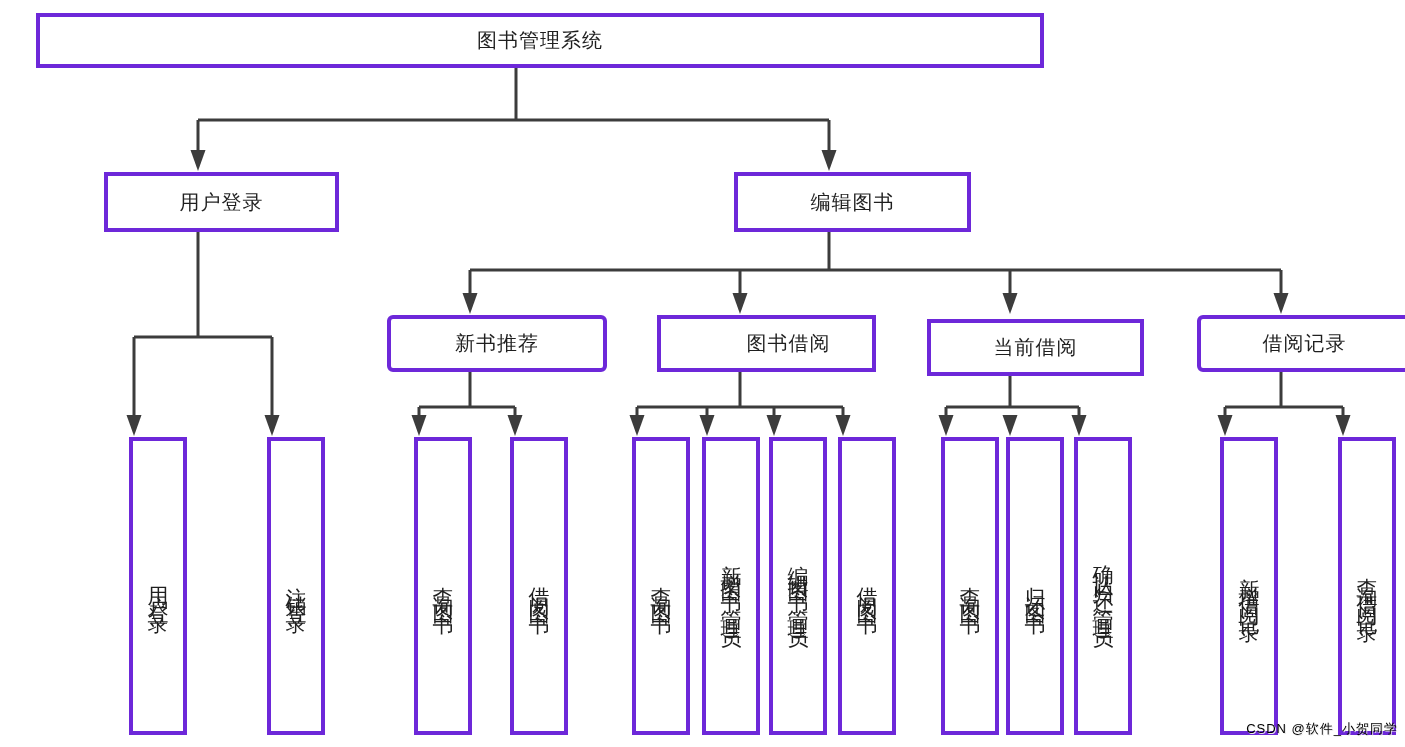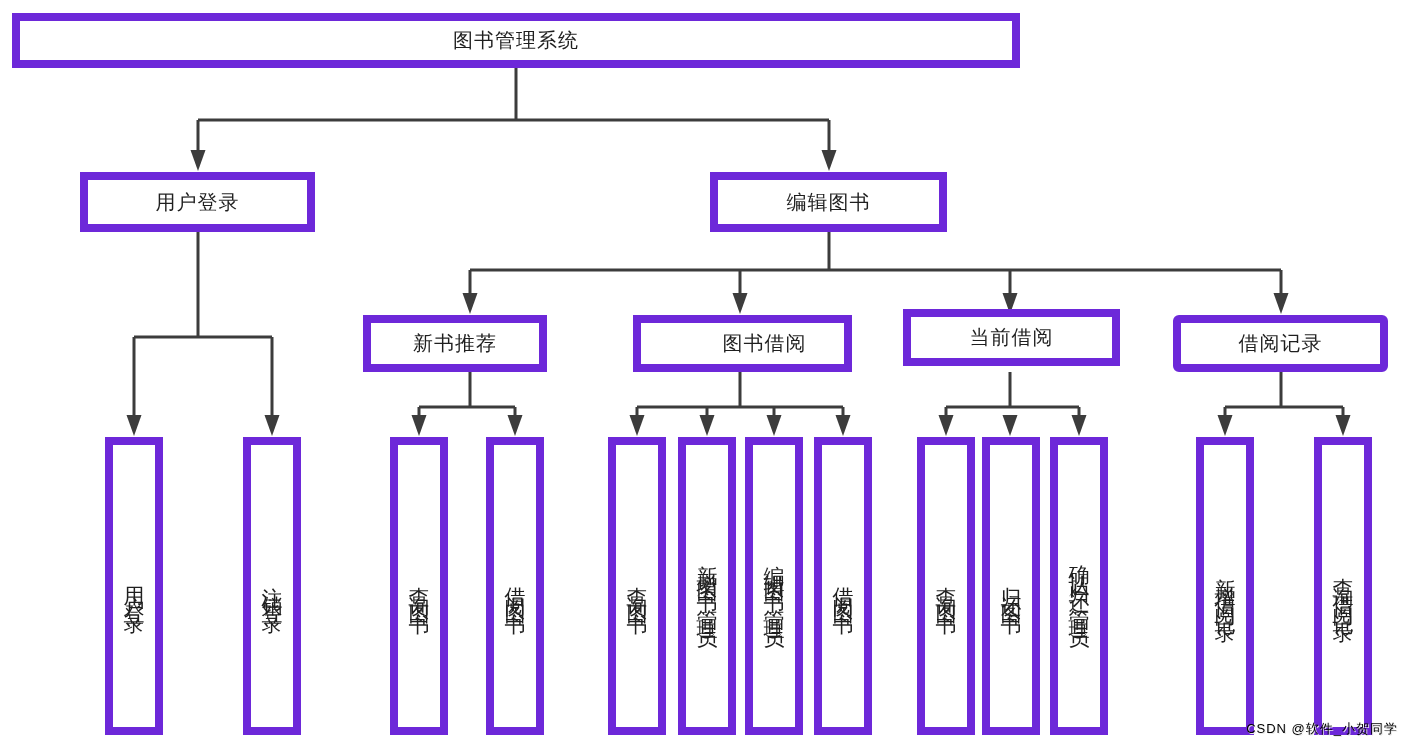--- a/index.html
+++ b/index.html
@@ -14,29 +14,30 @@
   }
   svg.wires {
     position: absolute;
     left: 0; top: 0;
     width: 1405px; height: 747px;
     z-index: 1;
   }
   .box {
     position: absolute;
     box-sizing: border-box;
-    border: 8px solid #6d28d9;
+    border: 4px solid #6d28d9;
     background: #ffffff;
     display: flex;
     align-items: center;
     justify-content: center;
     font-size: 20px;
     color: #1f1f1f;
     z-index: 2;
     letter-spacing: 1px;
+    margin-left: 24px;
   }
   .vbox {
     writing-mode: vertical-rl;
     text-orientation: mixed;
     font-size: 21px;
     letter-spacing: 9px;
     width: 58px;
     height: 298px;
     top: 437px;
     padding-top: 4px;
@@ -89,23 +90,23 @@
       <use href="#arrowhead" transform="translate(1225,436)"></use>
       <use href="#arrowhead" transform="translate(1343,436)"></use>
     </g>
   </svg>
 
   <div class="box" style="left:12px; top:13px; width:1008px; height:55px;">图书管理系统</div>
 
   <div class="box" style="left:80px; top:172px; width:235px; height:60px;">用户登录</div>
   <div class="box" style="left:710px; top:172px; width:237px; height:60px;">编辑图书</div>
 
-  <div class="box" style="left:363px; top:315px; width:184px; height:57px;">新书推荐</div>
+  <div class="box" style="left:363px; top:315px; width:220px; height:57px;border-radius:6px;">新书推荐</div>
   <div class="box" style="left:633px; top:315px; width:219px; height:57px;padding-left:44px;">图书借阅</div>
-  <div class="box" style="left:903px; top:309px; width:217px; height:57px;">当前借阅</div>
+  <div class="box" style="left:903px; top:319px; width:217px; height:57px;">当前借阅</div>
   <div class="box" style="left:1173px; top:315px; width:215px; height:57px;border-radius:6px;">借阅记录</div>
 
   <div class="box vbox" style="left:105px;">用户登录</div>
   <div class="box vbox" style="left:243px;">注销登录</div>
 
   <div class="box vbox" style="left:390px;">查询图书</div>
   <div class="box vbox" style="left:486px;">借阅图书</div>
 
   <div class="box vbox" style="left:608px;">查询图书</div>
   <div class="box vbox" style="left:678px;">新增图书（管理员）</div>

